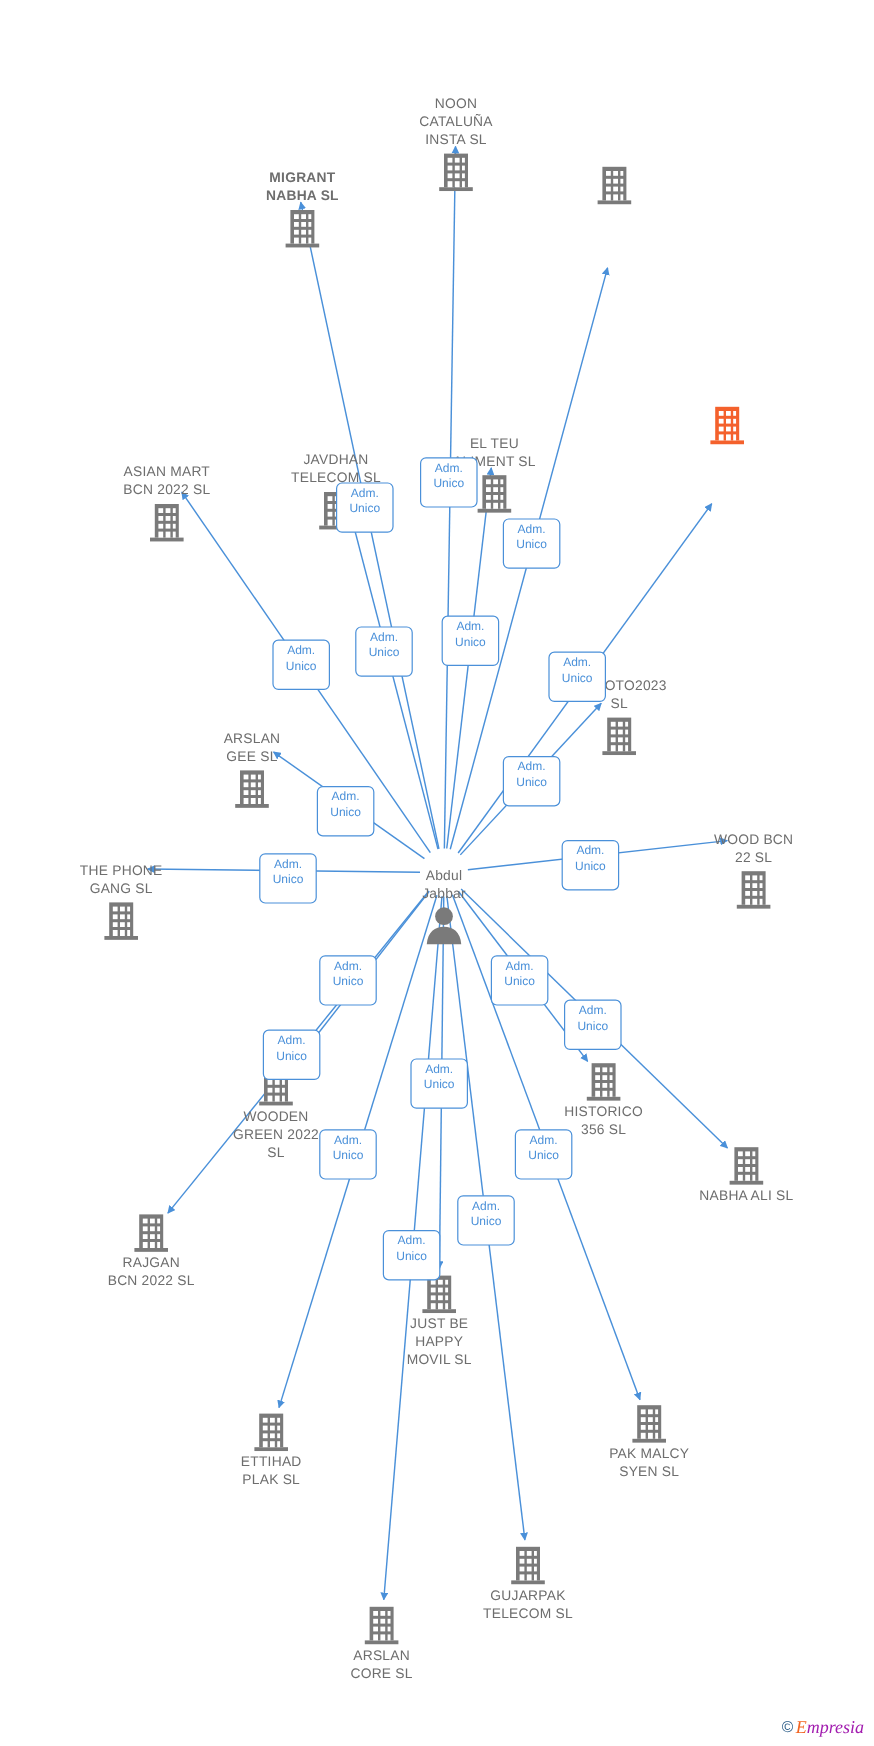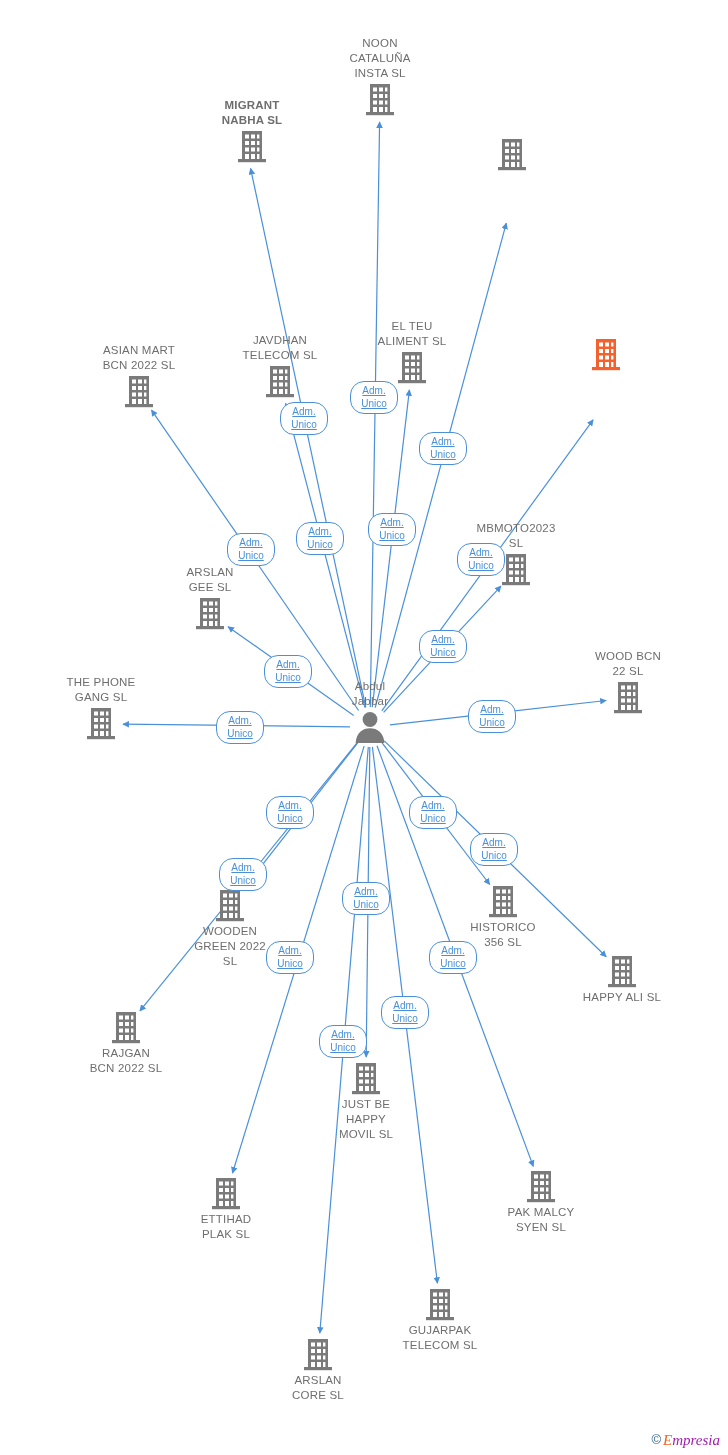--- a/index.html
+++ b/index.html
@@ -30,20 +30,21 @@
     margin-left: -60px;
     text-align: center;
     z-index: 5;
   }
   .node .label {
     font-size: 11.5px;
     line-height: 15px;
     color: #6e6e6e;
     letter-spacing: 0.2px;
     white-space: pre-line;
+    margin-top: 44px;
   }
   .node.highlight .label {
     color: #6e6e6e;
     font-weight: bold;
   }
   .node .glyph {
     line-height: 0;
   }
   .node .glyph svg {
     display: inline-block;
@@ -53,31 +54,30 @@
   }
   .node.above .label {
     margin-bottom: 2px;
   }
   .badge {
     position: absolute;
     box-sizing: border-box;
     width: 48px;
     margin-left: -24px;
     margin-top: -18px;
-    padding: 2px 0 3px 0;
+    padding: 2px 0 12px 0;
     border: 1.3px solid #4a90d9;
-    border-radius: 14px;
+    border-radius: 5px;
     background: #ffffff;
     color: #4a90d9;
     font-size: 10px;
     line-height: 13px;
     text-align: center;
     z-index: 9;
     white-space: pre-line;
-    text-decoration: underline;
   }
   #watermark {
     position: absolute;
     right: 8px;
     bottom: 6px;
     font-size: 15px;
     line-height: 18px;
     color: #f26522;
     font-family: "Liberation Serif", serif;
     font-style: italic;
@@ -398,21 +398,21 @@
             <rect x="8" y="11" width="4" height="4" fill="#ffffff"></rect>
             <rect x="14" y="11" width="4" height="4" fill="#ffffff"></rect>
             <rect x="20" y="11" width="2.4" height="4" fill="#ffffff"></rect>
             <rect x="8" y="17.5" width="4" height="4" fill="#ffffff"></rect>
             <rect x="14" y="17.5" width="4" height="4" fill="#ffffff"></rect>
             <rect x="20" y="17.5" width="2.4" height="4" fill="#ffffff"></rect>
             <rect x="8" y="24" width="4" height="5" fill="#ffffff"></rect>
             <rect x="14" y="24" width="4" height="5" fill="#ffffff"></rect>
             <rect x="20" y="24" width="2.4" height="5" fill="#ffffff"></rect>
           </svg></div>
-        <div class="label">HAPPY ALI  SL</div>
+        <div class="label">NABHA ALI  SL</div>
       </div>
       <div class="node below" style="left: 126px; top: 1011px;">
         <div class="glyph"><svg width="30" height="34" viewBox="0 0 30 34" xmlns="http://www.w3.org/2000/svg" aria-hidden="true">
             <rect x="5" y="1" width="20" height="28" fill="#7a7a7a"></rect>
             <rect x="1" y="29" width="28" height="3.2" fill="#7a7a7a"></rect>
             <rect x="8" y="4.5" width="4" height="4" fill="#ffffff"></rect>
             <rect x="14" y="4.5" width="4" height="4" fill="#ffffff"></rect>
             <rect x="20" y="4.5" width="2.4" height="4" fill="#ffffff"></rect>
             <rect x="8" y="11" width="4" height="4" fill="#ffffff"></rect>
             <rect x="14" y="11" width="4" height="4" fill="#ffffff"></rect>

